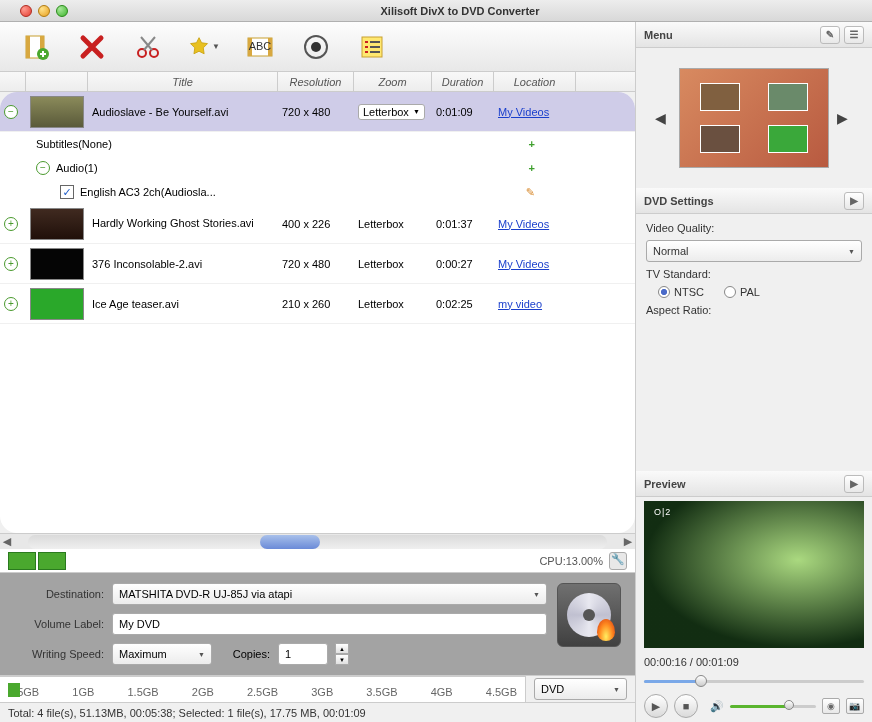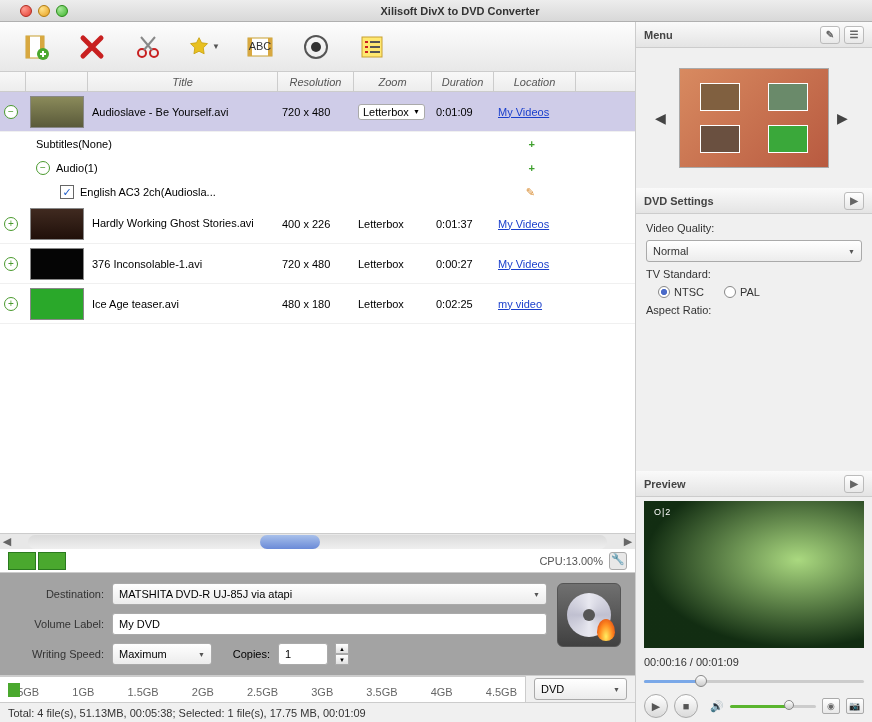--- a/index.html
+++ b/index.html
@@ -18,21 +18,21 @@
 .tool-icon { width: 32px; height: 32px; display: flex; align-items: center; justify-content: center; cursor: pointer; }
 .header-row { display: flex; background: linear-gradient(#f8f8f8, #ededed); border-bottom: 1px solid #ccc; height: 20px; color: #555; }
 .header-row > div { border-right: 1px solid #ccc; display: flex; align-items: center; justify-content: center; font-style: italic; }
 .col-expand { width: 26px; }
 .col-thumb { width: 62px; }
 .col-title { width: 190px; }
 .col-res { width: 76px; }
 .col-zoom { width: 78px; }
 .col-dur { width: 62px; }
 .col-loc { width: 82px; }
-.file-list { flex: 1; overflow: auto; background: #fff; }
+.file-list { flex: 1; overflow: auto; background: #fff; border-radius: 17px; }
 .file-row { display: flex; align-items: center; min-height: 40px; border-bottom: 1px solid #f0f0f0; }
 .file-row.selected { background: #cfcce8; }
 .file-row > div { display: flex; align-items: center; padding: 2px 4px; }
 .sub-row { display: flex; align-items: center; min-height: 24px; padding-left: 36px; font-size: 11px; }
 .sub-row.child { padding-left: 60px; }
 .expand-btn { width: 14px; height: 14px; border-radius: 50%; background: #fff; border: 1px solid #4a9a2e; color: #4a9a2e; text-align: center; line-height: 12px; font-size: 10px; cursor: pointer; }
 .expand-btn.minus::before { content: "−"; }
 .expand-btn.plus::before { content: "+"; }
 .thumb { width: 54px; height: 32px; background: #333; border: 1px solid #888; }
 .link { color: #1a3fcc; text-decoration: underline; cursor: pointer; }
@@ -227,38 +227,38 @@
           </div>
       </div>
 
       <div class="file-row">
         <div class="col-expand">
             <span class="expand-btn plus"></span>
           </div>
         <div class="col-thumb">
             <div class="thumb" style="background:#050505"></div>
           </div>
-        <div class="col-title">376 Inconsolable-1.avi</div>
+        <div class="col-title">376 Inconsolable-2.avi</div>
         <div class="col-res">720 x 480</div>
         <div class="col-zoom">Letterbox</div>
         <div class="col-dur">0:00:27</div>
         <div class="col-loc">
             <span class="link">My Videos</span>
           </div>
       </div>
 
       <div class="file-row">
         <div class="col-expand">
             <span class="expand-btn plus"></span>
           </div>
         <div class="col-thumb">
             <div class="thumb" style="background:#2aa82a"></div>
           </div>
         <div class="col-title">Ice Age teaser.avi</div>
-        <div class="col-res">480 x 180</div>
+        <div class="col-res">210 x 260</div>
         <div class="col-zoom">Letterbox</div>
         <div class="col-dur">0:02:25</div>
         <div class="col-loc">
             <span class="link">my video</span>
           </div>
       </div>
     </div>
 
     <div class="hscroll">
       <div class="hscroll-arrow">◀</div>

